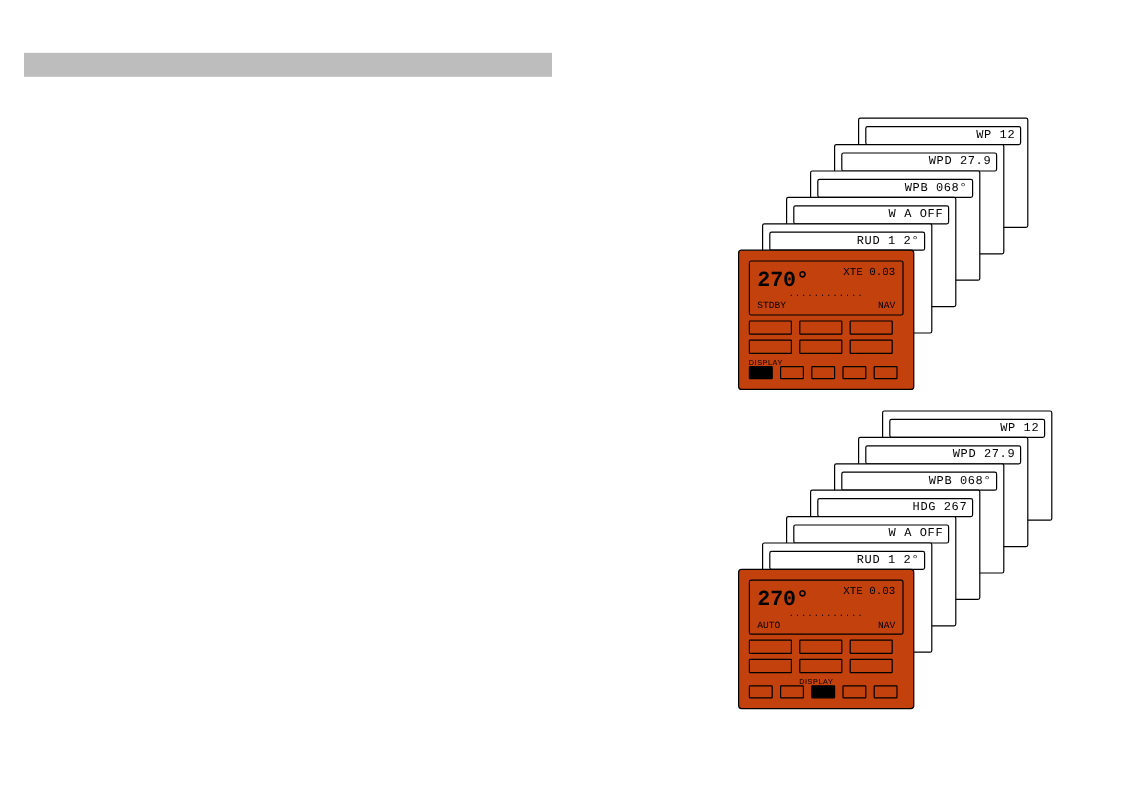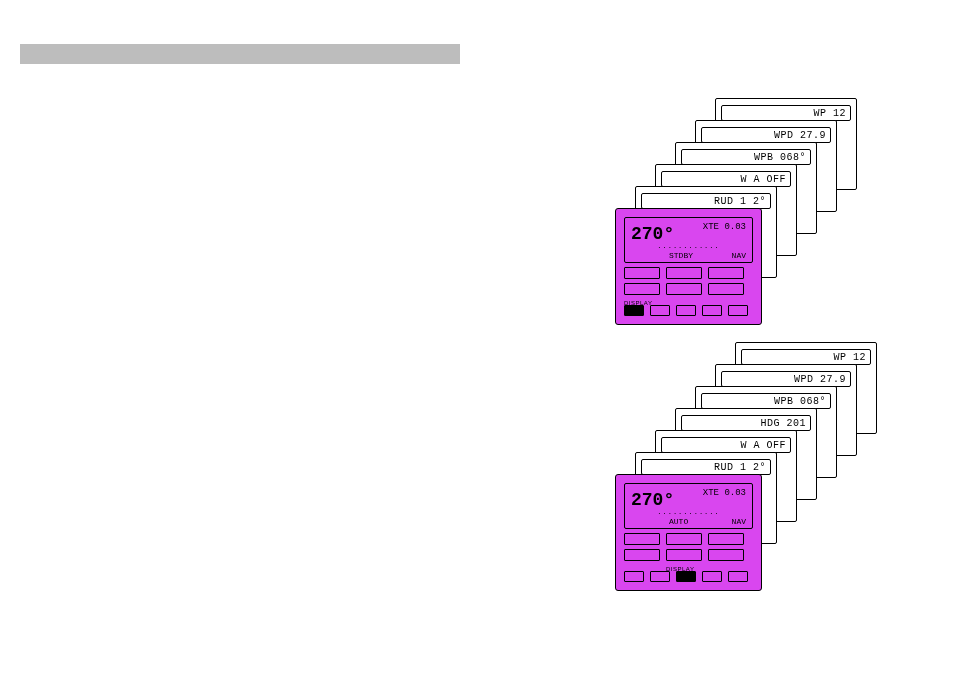--- a/index.html
+++ b/index.html
@@ -46,21 +46,21 @@
     font-size: 10px;
     letter-spacing: 0.5px;
     font-family: "Courier New", monospace;
     text-align: center;
   }
 
   .device {
     position: absolute;
     width: 145px;
     height: 115px;
-    background: #d946ef;
+    background: #c2410c;
     border: 1.5px solid #000;
     border-radius: 3px;
   }
   .device .screen {
     position: absolute;
     left: 8px; right: 8px; top: 8px; height: 44px;
     border: 1.2px solid #000;
     border-radius: 2px;
   }
   .device .big {
@@ -85,21 +85,20 @@
     letter-spacing: 1px;
     font-family: "Courier New", monospace;
   }
   .device .mode {
     position: absolute;
     left: 6px; right: 6px; bottom: 2px;
     display: flex;
     justify-content: space-between;
     font-size: 8px;
     font-family: "Courier New", monospace;
-    margin-left: 38px;
   }
   .device .keys {
     position: absolute;
     left: 8px; right: 8px; top: 58px;
     display: flex;
     flex-direction: column;
     gap: 4px;
   }
   .device .row {
     display: flex;
@@ -187,21 +186,21 @@
   <div class="mini" style="left:120px; top:0;">
     <div class="readbar">WP   12</div>
   </div>
   <div class="mini" style="left:100px; top:22px;">
     <div class="readbar">WPD 27.9</div>
   </div>
   <div class="mini" style="left:80px; top:44px;">
     <div class="readbar">WPB 068°</div>
   </div>
   <div class="mini" style="left:60px; top:66px;">
-    <div class="readbar">HDG 201</div>
+    <div class="readbar">HDG 267</div>
   </div>
   <div class="mini" style="left:40px; top:88px;">
     <div class="readbar">W A OFF</div>
   </div>
   <div class="mini" style="left:20px; top:110px;">
     <div class="readbar">RUD 1 2°</div>
   </div>
 
   <div class="device" style="left:0; top:132px;">
     <div class="screen">

